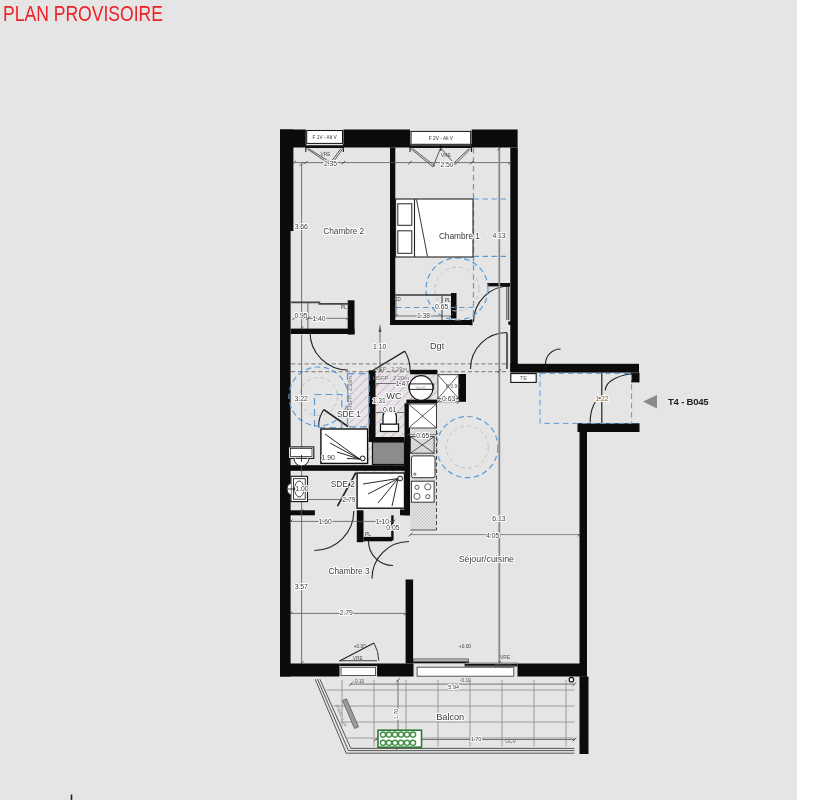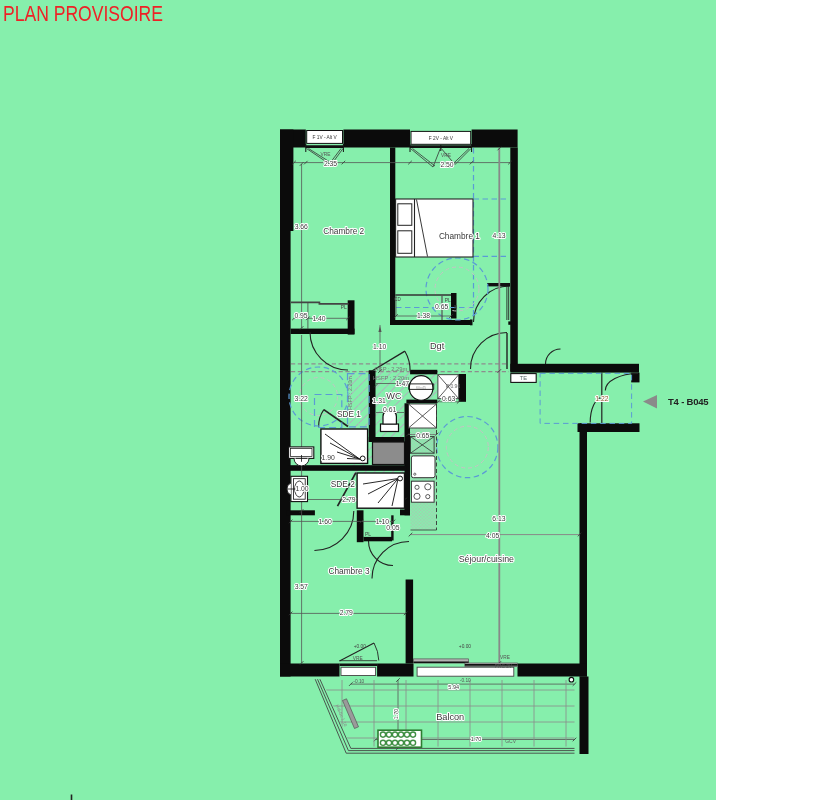--- a/index.html
+++ b/index.html
@@ -1,16 +1,16 @@
 <!DOCTYPE html>
 <html><head>
 <meta charset="utf-8">
 <style>
 html,body{margin:0;padding:0;background:#fff;}
-#page{position:relative;width:716px;height:800px;background:#86efac;overflow:hidden;
+#page{position:relative;width:797px;height:800px;background:#e5e5e5;overflow:hidden;
 font-family:"Liberation Sans", sans-serif;}
 #title{position:absolute;left:3px;top:2.2px;color:#ee2126;font-size:21.5px;
 transform:scale(0.816,1);transform-origin:0 0;white-space:nowrap;}
 </style>
 </head>
 <body>
 <div id="page">
 <div id="title">PLAN PROVISOIRE</div>
 <svg width="817" height="800" viewBox="0 0 817 800" style="position:absolute;left:0;top:0" fill="none" stroke-linecap="butt">
 <defs>

